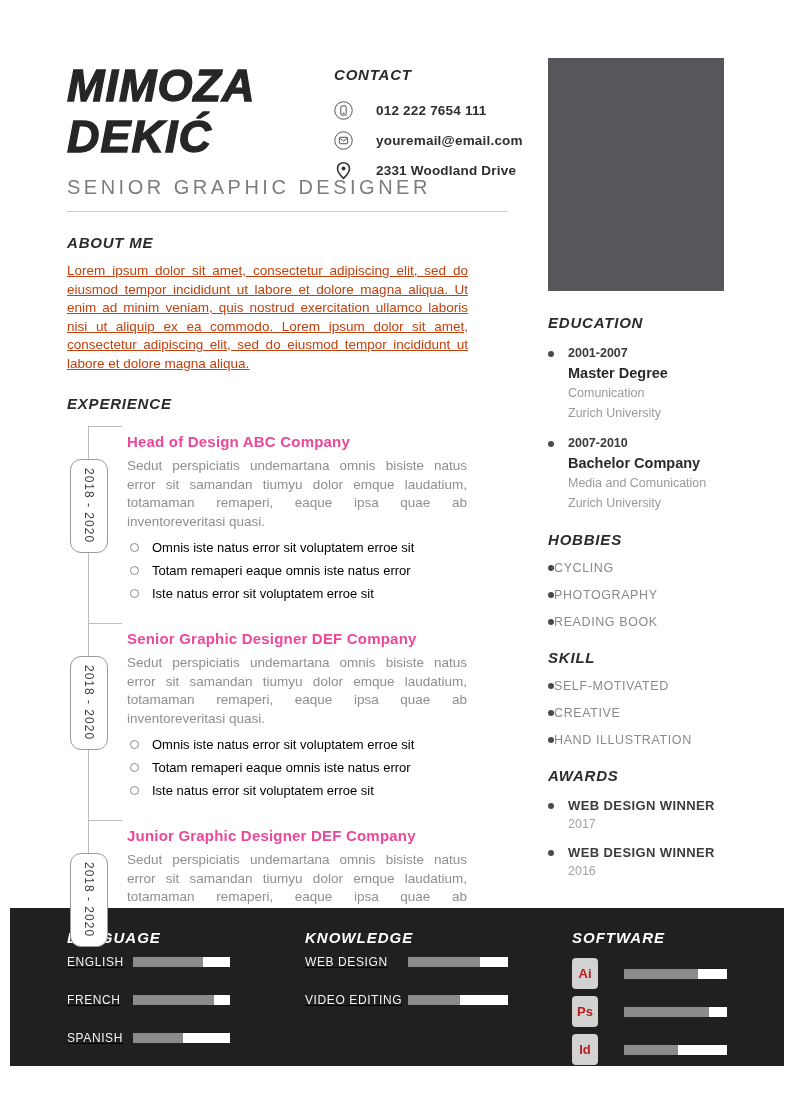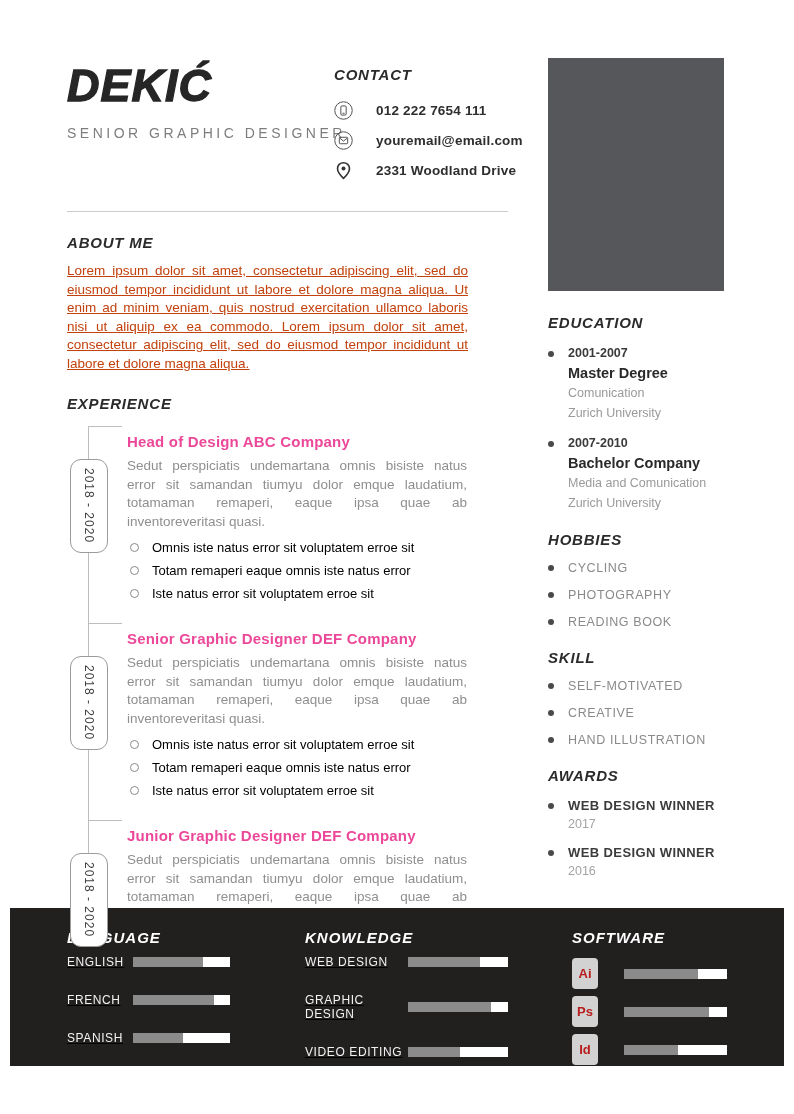--- a/index.html
+++ b/index.html
@@ -3,21 +3,21 @@
 <meta charset="utf-8">
 <style>
   html,body{margin:0;padding:0;background:#ffffff;}
   .page{position:relative;width:794px;height:1114px;background:#ffffff;overflow:hidden;
         font-family:"Liberation Sans", sans-serif;}
 
   
   .name-block{position:absolute;left:67px;top:60px;}
   .name-line{font-size:45px;line-height:51px;font-style:italic;font-weight:bold;
              color:#262626;letter-spacing:1px;-webkit-text-stroke:1.3px #262626;}
-  .subtitle{margin-top:14px;font-size:14px;letter-spacing:3.5px;color:#7d7d7d;}
+  .subtitle{margin-top:14px;font-size:20px;letter-spacing:3.5px;color:#7d7d7d;}
 
   .contact-block{position:absolute;left:334px;top:66px;width:200px;}
   .heading{font-style:italic;font-weight:bold;font-size:15px;color:#2b2b2b;letter-spacing:0.8px;}
   .contact-rows{margin-top:17px;}
   .contact-row{display:flex;align-items:center;gap:23px;height:20px;margin-bottom:10px;}
   .contact-row svg{flex:none;display:block;}
   .contact-text{font-size:13.5px;font-weight:bold;color:#2e2e2e;letter-spacing:0.2px;}
 
   .photo{position:absolute;left:548px;top:58px;width:176px;height:233px;}
 
@@ -45,21 +45,21 @@
   .exp-bullet-text{font-size:13px;color:#000000;}
 
   
   .right-col{position:absolute;left:548px;top:314px;width:190px;}
   .rc-section{margin-bottom:20px;}
   .edu-item{display:flex;gap:14px;margin-top:15px;}
   .dot{width:6px;height:6px;border-radius:50%;background:#4a4a4a;flex:none;margin-top:5px;}
   .edu-period{font-size:12.5px;font-weight:bold;color:#3a3a3a;}
   .edu-degree{margin-top:5px;font-size:14.5px;font-weight:bold;color:#2a2a2a;}
   .edu-field,.edu-school{margin-top:4px;font-size:12.5px;color:#9a9a9a;line-height:16px;}
-  .simple-item{display:flex;align-items:center;gap:14px;margin-top:13px;}
+  .simple-item{display:flex;align-items:center;margin-top:13px;}
   .simple-item .dot{margin-top:0;}
   .simple-text{font-size:12.5px;color:#8a8a8a;letter-spacing:0.6px;}
   .award-item{display:flex;gap:14px;margin-top:14px;}
   .award-title{font-size:13px;font-weight:bold;color:#3c3c3c;letter-spacing:0.4px;}
   .award-year{margin-top:4px;font-size:12.5px;color:#a3a3a3;}
 
   
   .footer{position:absolute;left:10px;top:908px;width:774px;height:158px;}
   .footer-col{position:absolute;top:21px;}
   .col-language{left:57px;}
@@ -78,20 +78,21 @@
   .sw-badge{width:26px;height:31px;border-radius:4px;display:flex;align-items:center;justify-content:center;
             font-size:13px;font-weight:bold;color:#b91c1c;}
   .sw-bar{width:103px;}
 </style>
 </head>
 <body>
 
 <div class="page">
 
   <div class="name-block">
+    <div class="name-line">MIMOZA</div>
     <div class="name-line">DEKIĆ</div>
     <div class="subtitle">SENIOR GRAPHIC DESIGNER</div>
   </div>
 
   <div class="contact-block">
     <div class="heading">CONTACT</div>
     <div class="contact-rows">
       <div class="contact-row">
         <span>
           <svg width="19" height="19" viewBox="0 0 20 20">
@@ -311,26 +312,20 @@
     <div class="footer-col col-knowledge">
       <div class="footer-heading">KNOWLEDGE</div>
       <div class="bar-rows">
         <div class="bar-row">
           <span class="bar-label">WEB DESIGN</span>
           <div class="bar">
               <div class="bar-fill" style="background: rgb(139, 139, 139); width: 72%;"></div>
             </div>
         </div>
         <div class="bar-row">
-          <span class="bar-label">GRAPHIC DESIGN</span>
-          <div class="bar">
-              <div class="bar-fill" style="background: rgb(139, 139, 139); width: 83%;"></div>
-            </div>
-        </div>
-        <div class="bar-row">
           <span class="bar-label">VIDEO EDITING</span>
           <div class="bar">
               <div class="bar-fill" style="background: rgb(139, 139, 139); width: 52%;"></div>
             </div>
         </div>
       </div>
     </div>
 
     <div class="footer-col col-software">
       <div class="footer-heading">SOFTWARE</div>

